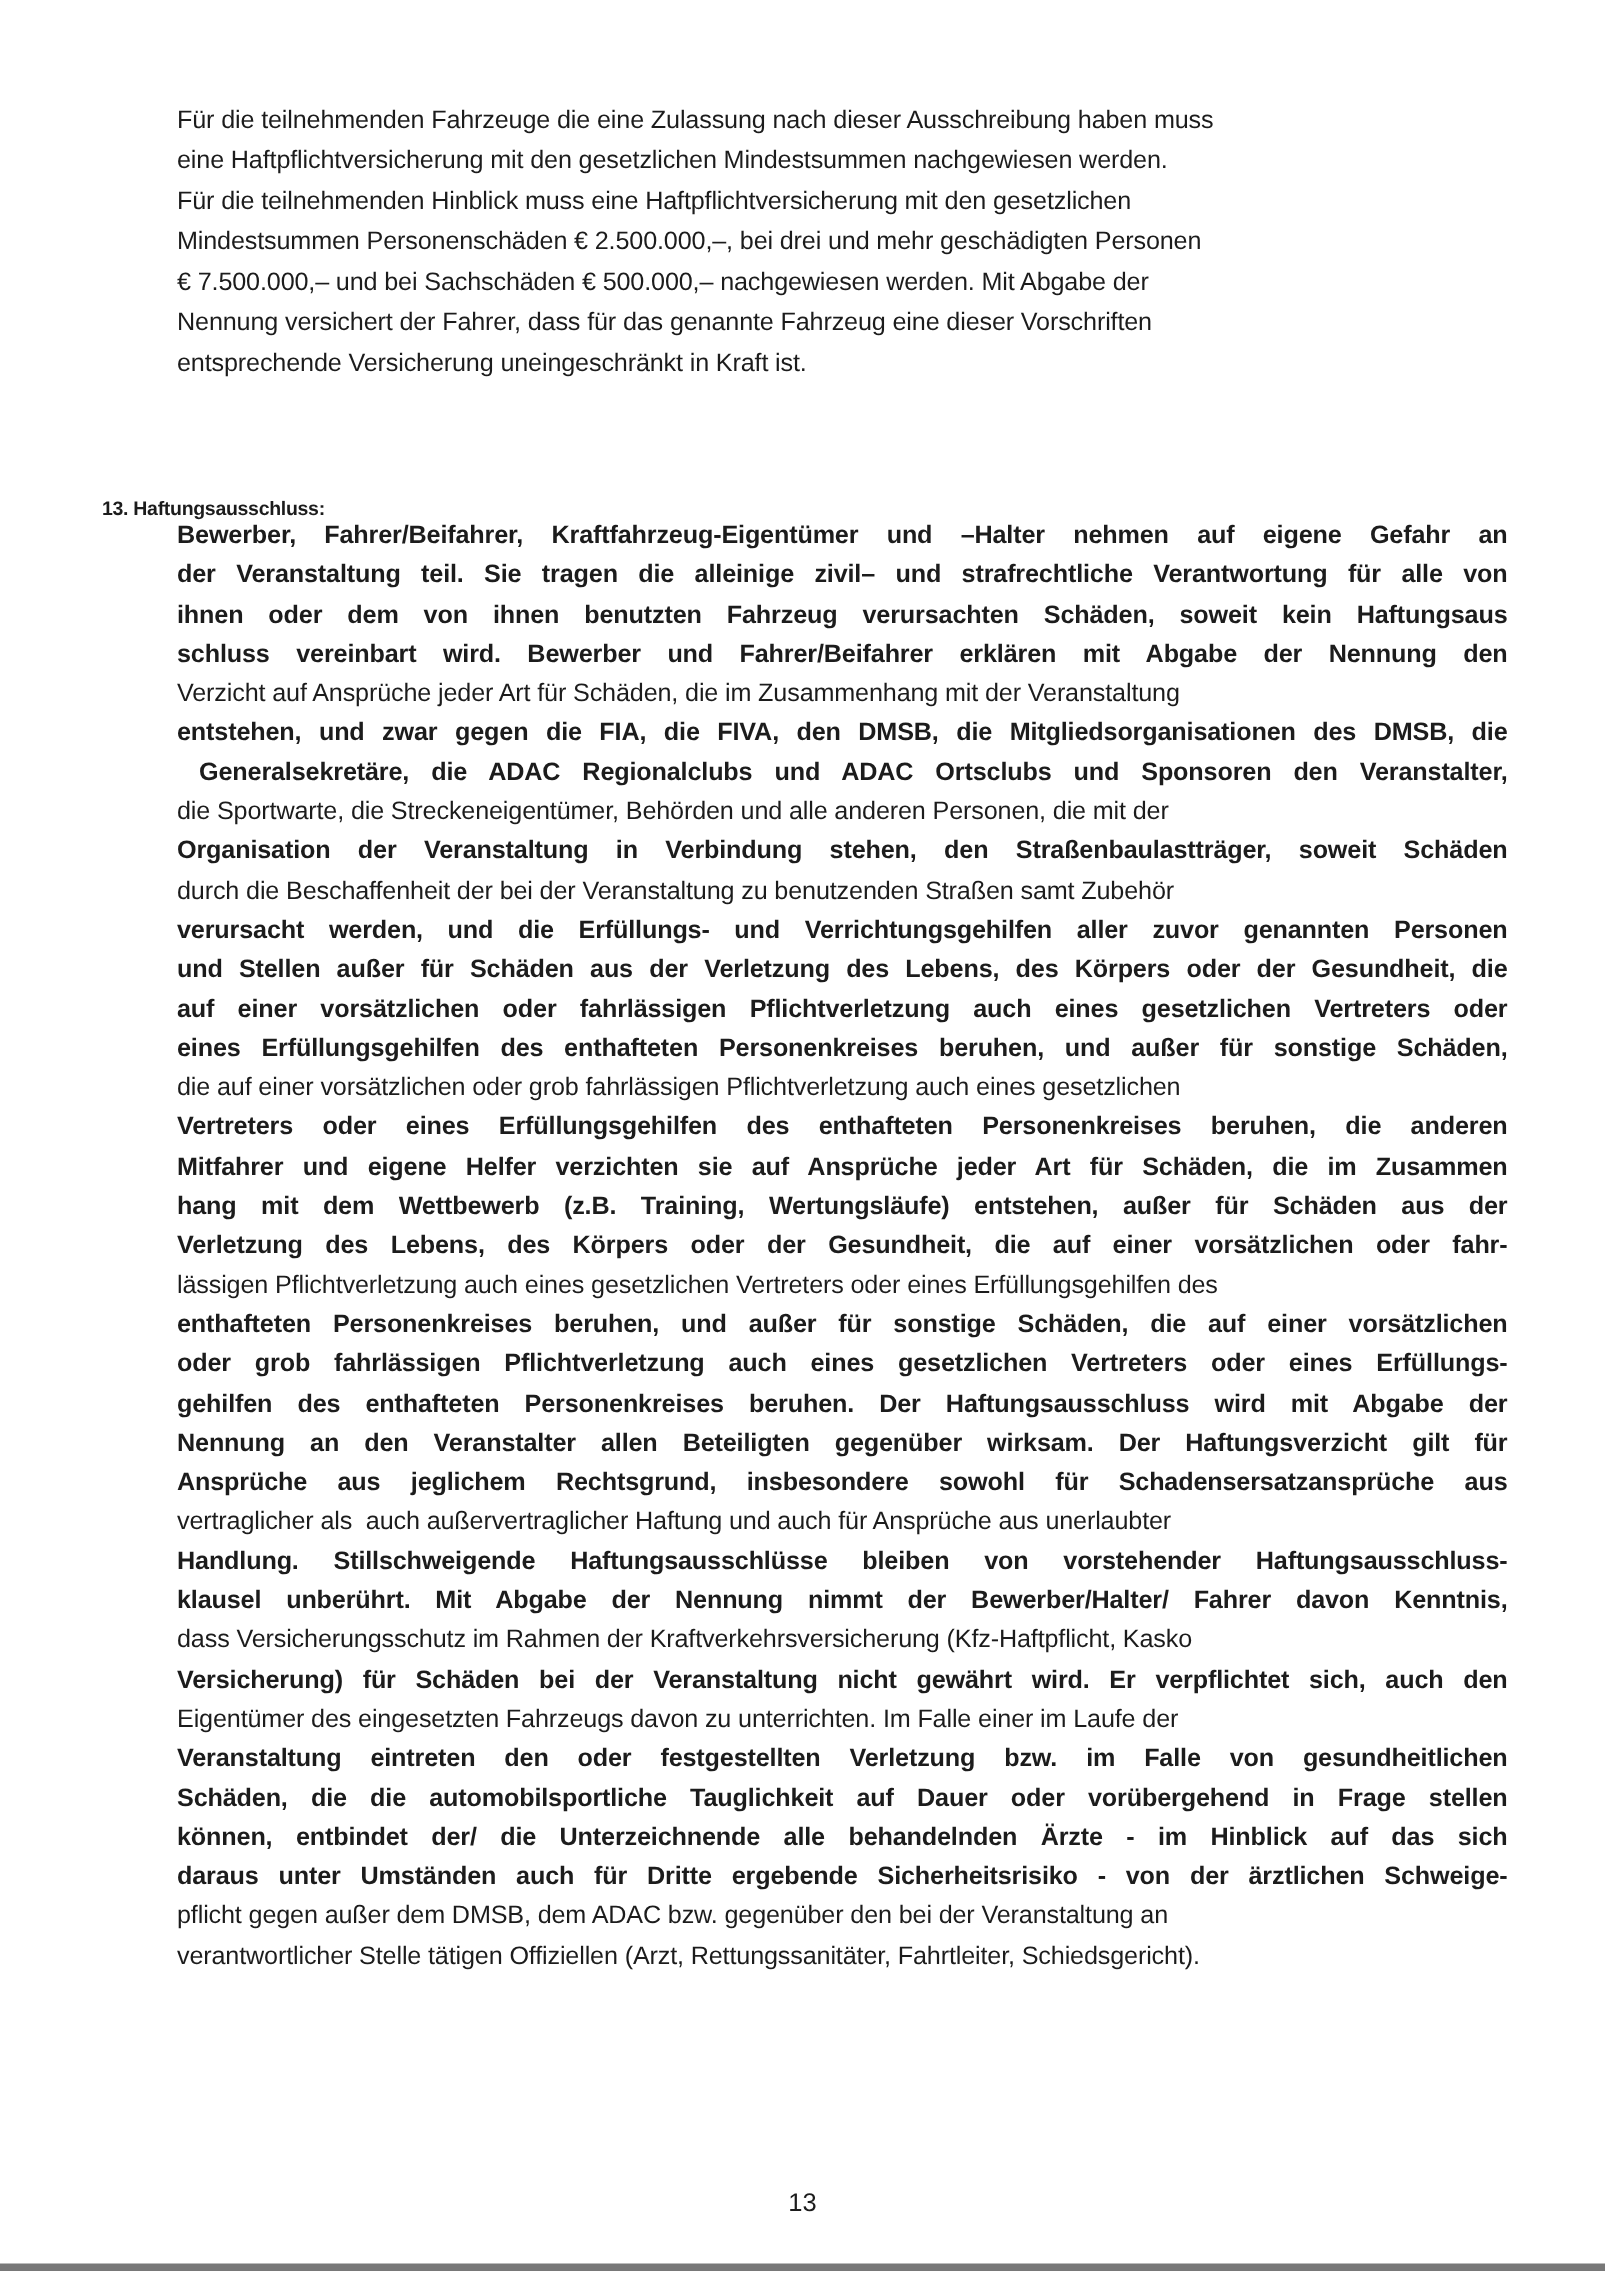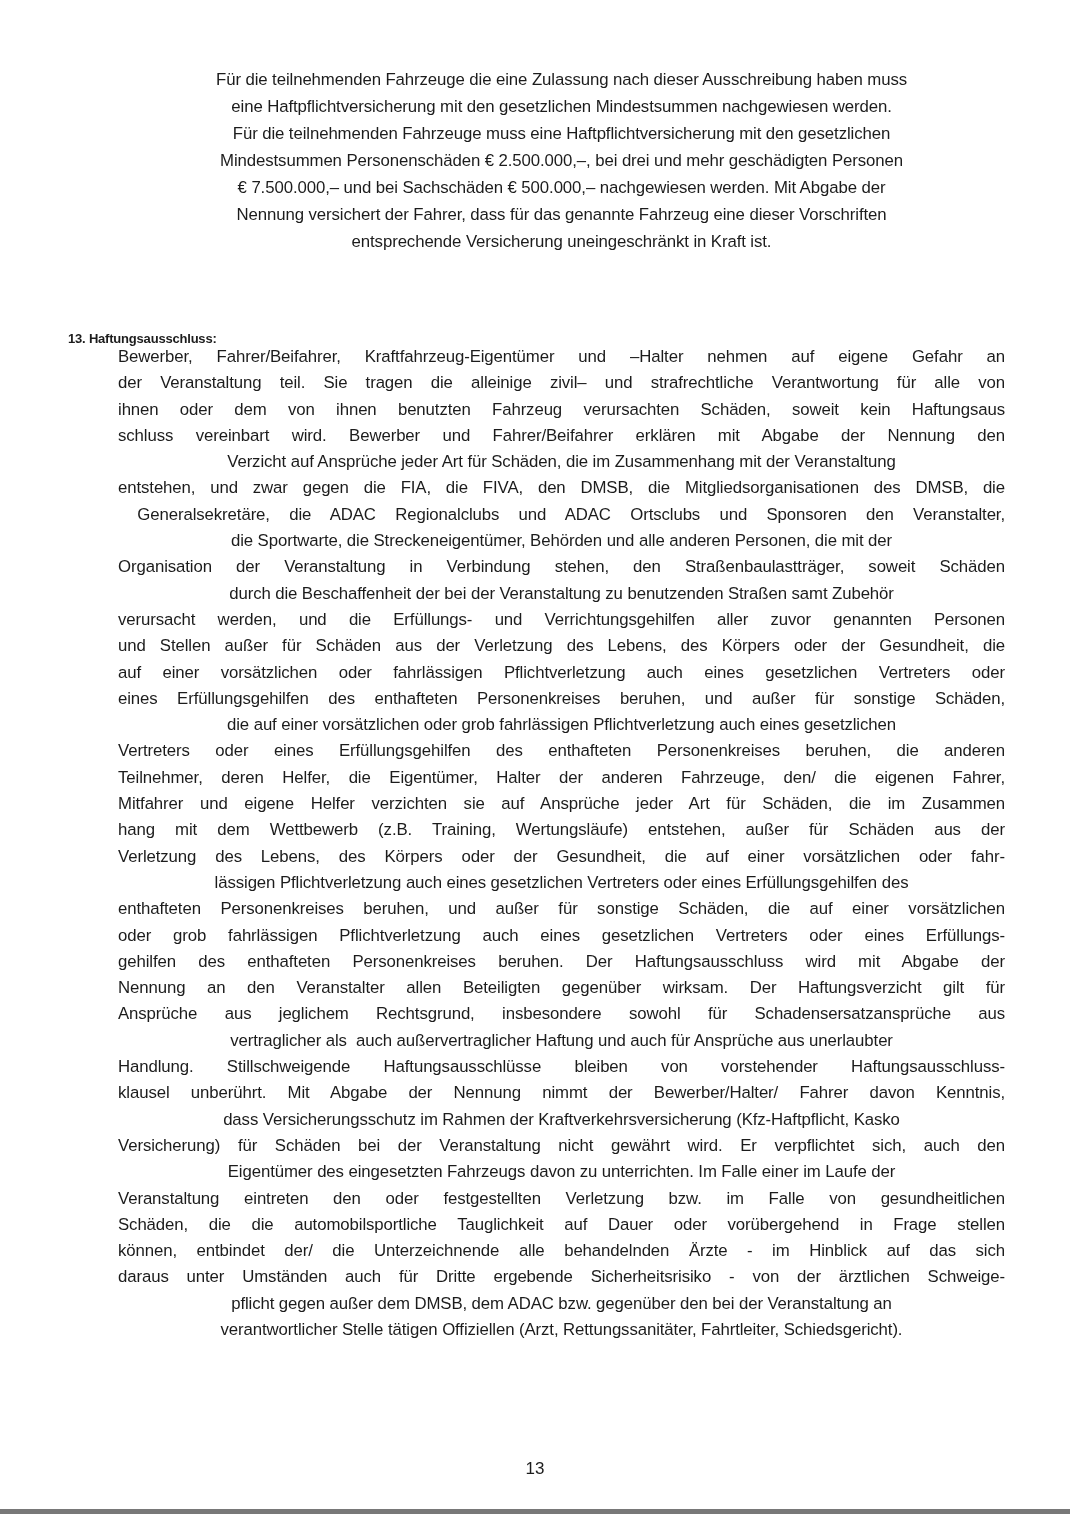--- a/index.html
+++ b/index.html
@@ -26,25 +26,26 @@
   #intro-paragraph {
     top: 66px;
     line-height: 27px;
   }
   #body-paragraph {
     top: 344px;
     line-height: 26.3px;
   }
   .line {
     white-space: nowrap;
-    text-align: center;
+    text-align: left;
   }
   .line.j {
     text-align: justify;
     text-align-last: justify;
+    font-weight: bold;
   }
   .heading {
     position: absolute;
     left: 68px;
     top: 299px;
     font-size: 13px;
     font-weight: bold;
     letter-spacing: -0.2px;
     white-space: nowrap;
     margin-top: 32px;
@@ -68,21 +69,21 @@
   }
 </style>
 </head>
 <body>
 
 <div>
 
   <div id="intro-paragraph" class="para">
       <div class="line">Für die teilnehmenden Fahrzeuge die eine Zulassung nach dieser Ausschreibung haben muss</div>
       <div class="line">eine Haftpflichtversicherung mit den gesetzlichen Mindestsummen nachgewiesen werden.</div>
-      <div class="line">Für die teilnehmenden Fahrzeuge muss eine Haftpflichtversicherung mit den gesetzlichen</div>
+      <div class="line">Für die teilnehmenden Hinblick muss eine Haftpflichtversicherung mit den gesetzlichen</div>
       <div class="line">Mindestsummen Personenschäden € 2.500.000,–, bei drei und mehr geschädigten Personen</div>
       <div class="line">€ 7.500.000,– und bei Sachschäden € 500.000,– nachgewiesen werden. Mit Abgabe der</div>
       <div class="line">Nennung versichert der Fahrer, dass für das genannte Fahrzeug eine dieser Vorschriften</div>
       <div class="line">entsprechende Versicherung uneingeschränkt in Kraft ist.</div>
     </div>
 
   <div class="heading">13. Haftungsausschluss:</div>
 
   <div id="body-paragraph" class="para">
       <div class="line j">Bewerber, Fahrer/Beifahrer, Kraftfahrzeug-Eigentümer und –Halter nehmen auf eigene Gefahr an</div>
@@ -94,21 +95,20 @@
       <div class="line j">&nbsp;Generalsekretäre, die ADAC Regionalclubs und ADAC Ortsclubs und Sponsoren den Veranstalter,</div>
       <div class="line">die Sportwarte, die Streckeneigentümer, Behörden und alle anderen Personen, die mit der</div>
       <div class="line j">Organisation der Veranstaltung in Verbindung stehen, den Straßenbaulastträger, soweit Schäden</div>
       <div class="line">durch die Beschaffenheit der bei der Veranstaltung zu benutzenden Straßen samt Zubehör</div>
       <div class="line j">verursacht werden, und die Erfüllungs- und Verrichtungsgehilfen aller zuvor genannten Personen</div>
       <div class="line j">und Stellen außer für Schäden aus der Verletzung des Lebens, des Körpers oder der Gesundheit, die</div>
       <div class="line j">auf einer vorsätzlichen oder fahrlässigen Pflichtverletzung auch eines gesetzlichen Vertreters oder</div>
       <div class="line j">eines Erfüllungsgehilfen des enthafteten Personenkreises beruhen, und außer für sonstige Schäden,</div>
       <div class="line">die auf einer vorsätzlichen oder grob fahrlässigen Pflichtverletzung auch eines gesetzlichen</div>
       <div class="line j">Vertreters oder eines Erfüllungsgehilfen des enthafteten Personenkreises beruhen, die anderen</div>
-      <div class="line j">Teilnehmer, deren Helfer, die Eigentümer, Halter der anderen Fahrzeuge, den/ die eigenen Fahrer,</div>
       <div class="line j">Mitfahrer und eigene Helfer verzichten sie auf Ansprüche jeder Art für Schäden, die im Zusammen</div>
       <div class="line j">hang mit dem Wettbewerb (z.B. Training, Wertungsläufe) entstehen, außer für Schäden aus der</div>
       <div class="line j">Verletzung des Lebens, des Körpers oder der Gesundheit, die auf einer vorsätzlichen oder fahr-</div>
       <div class="line">lässigen Pflichtverletzung auch eines gesetzlichen Vertreters oder eines Erfüllungsgehilfen des</div>
       <div class="line j">enthafteten Personenkreises beruhen, und außer für sonstige Schäden, die auf einer vorsätzlichen</div>
       <div class="line j">oder grob fahrlässigen Pflichtverletzung auch eines gesetzlichen Vertreters oder eines Erfüllungs-</div>
       <div class="line j">gehilfen des enthafteten Personenkreises beruhen. Der Haftungsausschluss wird mit Abgabe der</div>
       <div class="line j">Nennung an den Veranstalter allen Beteiligten gegenüber wirksam. Der Haftungsverzicht gilt für</div>
       <div class="line j">Ansprüche aus jeglichem Rechtsgrund, insbesondere sowohl für Schadensersatzansprüche aus</div>
       <div class="line">vertraglicher als &nbsp;auch außervertraglicher Haftung und auch für Ansprüche aus unerlaubter</div>

